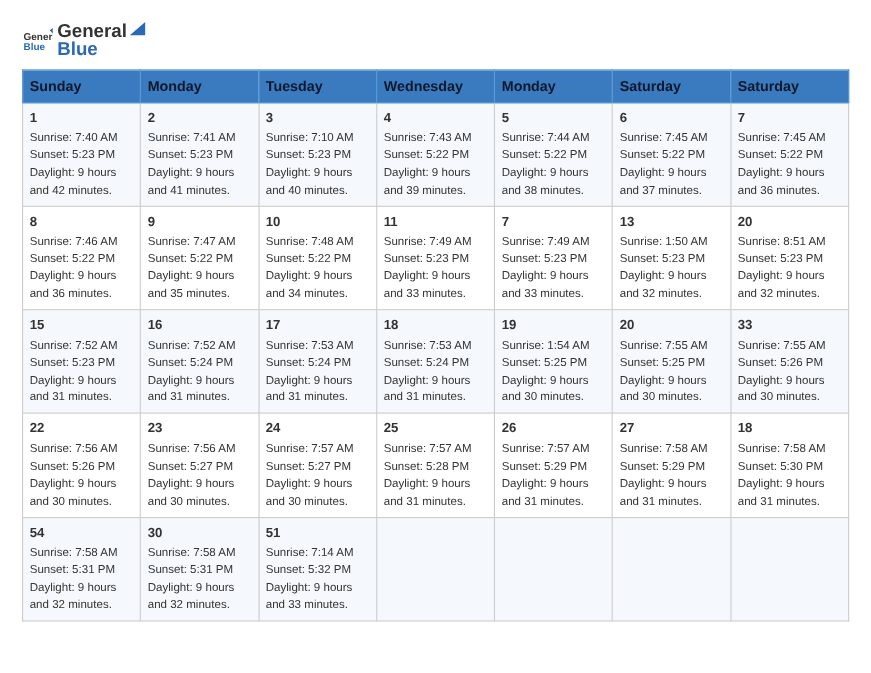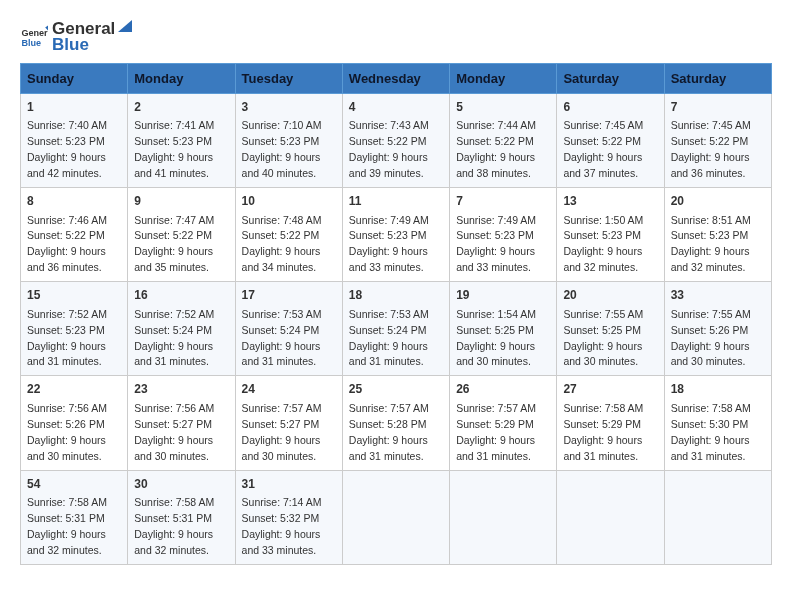--- a/index.html
+++ b/index.html
@@ -301,21 +301,21 @@
         <span class="day-info">Sunset: 5:31 PM</span><br>
         <span class="day-info">Daylight: 9 hours<br>and 32 minutes.</span>
       </td>
         <td>
         <span class="day-number">30</span>
         <span class="day-info">Sunrise: 7:58 AM</span><br>
         <span class="day-info">Sunset: 5:31 PM</span><br>
         <span class="day-info">Daylight: 9 hours<br>and 32 minutes.</span>
       </td>
         <td>
-        <span class="day-number">31</span>
+        <span class="day-number">51</span>
         <span class="day-info">Sunrise: 7:14 AM</span><br>
         <span class="day-info">Sunset: 5:32 PM</span><br>
         <span class="day-info">Daylight: 9 hours<br>and 33 minutes.</span>
       </td>
         <td class="empty-cell"></td>
         <td class="empty-cell"></td>
         <td class="empty-cell"></td>
         <td class="empty-cell"></td>
       </tr>
     </tbody>

